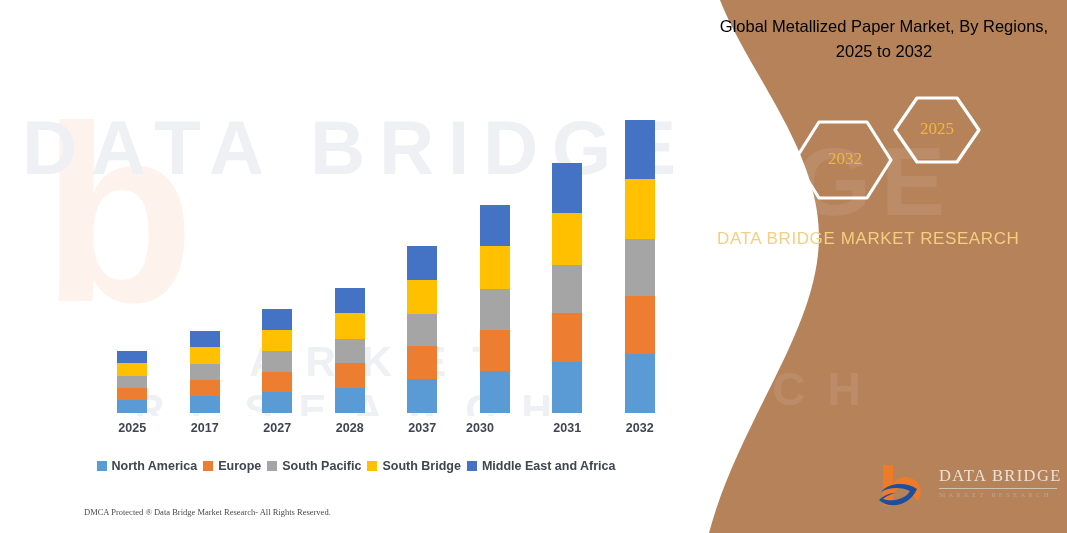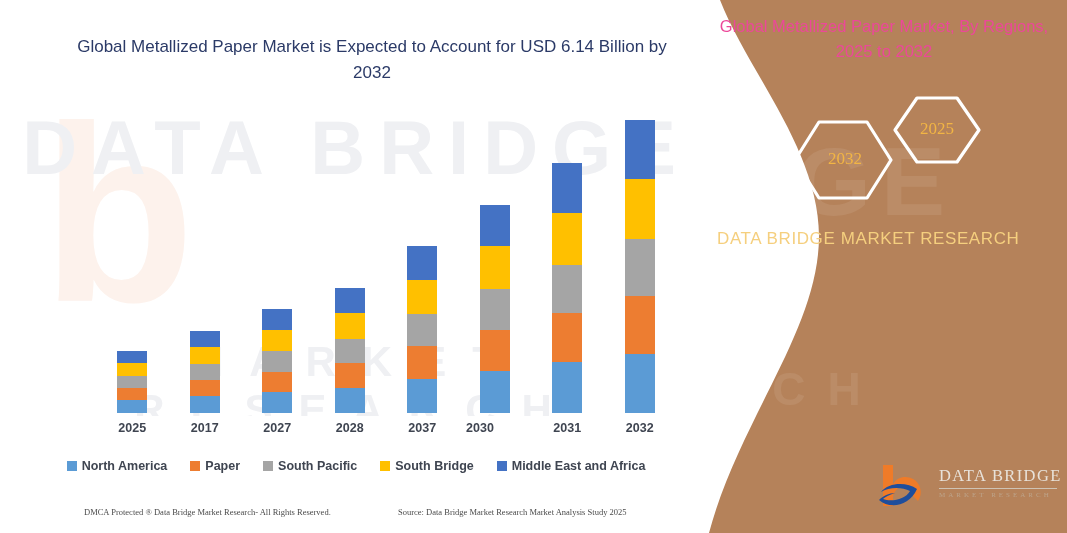--- a/index.html
+++ b/index.html
@@ -14,21 +14,21 @@
   
   .right-panel{
     position:absolute;top:0;right:0;width:380px;height:533px;
     overflow:hidden;
   }
   .right-panel svg{position:absolute;top:0;left:0;}
   .panel-content{position:absolute;top:0;left:0;width:380px;height:533px;}
 
   .panel-title{
     position:absolute;left:32px;top:14px;width:330px;
-    text-align:center;color:#ec4899;font-size:16.5px;line-height:25px;
+    text-align:center;color:#000000;font-size:16.5px;line-height:25px;
     font-family:"Liberation Sans", sans-serif;
   }
   .hex-wrap{position:absolute;left:100px;top:92px;width:230px;height:115px;}
   .hex-label{
     position:absolute;color:#f2b544;font-size:17px;
     font-family:"Liberation Serif", serif;
   }
   .brand-name{
     position:absolute;left:30px;top:225px;width:330px;
     color:#f5cf7e;font-size:17px;line-height:27px;letter-spacing:.6px;
@@ -78,21 +78,21 @@
 
   .xaxis{position:absolute;left:96px;top:421px;width:580px;height:22px;}
   .xtick{
     position:absolute;width:72px;text-align:center;
     color:#3f4551;font-size:12.5px;font-weight:bold;
     font-family:"Liberation Sans", sans-serif;
   }
 
   .legend{
     position:absolute;left:0;top:454px;width:712px;height:24px;
-    display:flex;justify-content:center;align-items:center;gap:23px;
+    display:flex;justify-content:center;align-items:center;gap:6px;
   }
   .legend-item{display:flex;align-items:center;gap:5px;}
   .legend-swatch{width:10px;height:10px;display:inline-block;}
   .legend-label{
     color:#3f4551;font-size:12.5px;font-weight:bold;
     font-family:"Liberation Sans", sans-serif;white-space:nowrap;
   }
 
   .footer{position:absolute;left:0;top:505px;width:712px;height:22px;text-align:center;}
   .footer-left{
@@ -108,21 +108,20 @@
 <body>
 
 <div class="canvas">
 
   <div class="watermark">
     <div class="wm-b">b</div>
     <div class="wm-text wm-top">DATA BRIDGE</div>
     <div class="wm-text wm-bot">MARKET RESEARCH</div>
   </div>
 
-  <div class="chart-title">Global Metallized Paper Market is Expected to Account for USD 6.14 Billion by 2032</div>
 
   <div class="plot" id="plot">
       <div class="bar-col" style="left: 21.25px;">
         <div class="seg" style="background: rgb(91, 155, 213); height: 12.8844px;"></div>
         <div class="seg" style="background: rgb(237, 125, 49); height: 12.4072px;"></div>
         <div class="seg" style="background: rgb(165, 165, 165); height: 11.93px;"></div>
         <div class="seg" style="background: rgb(255, 192, 0); height: 12.8844px;"></div>
         <div class="seg" style="background: rgb(68, 114, 196); height: 12.4072px;"></div>
       </div>
       <div class="bar-col" style="left: 93.75px;">
@@ -187,39 +186,38 @@
       <div class="xtick" style="left: 507.75px;">2032</div>
     </div>
 
   <div class="legend" id="legend">
       <div class="legend-item">
         <span class="legend-swatch" style="background: rgb(91, 155, 213);"></span>
         <span class="legend-label">North America</span>
       </div>
       <div class="legend-item">
         <span class="legend-swatch" style="background: rgb(237, 125, 49);"></span>
-        <span class="legend-label">Paper</span>
+        <span class="legend-label">Europe</span>
       </div>
       <div class="legend-item">
         <span class="legend-swatch" style="background: rgb(165, 165, 165);"></span>
         <span class="legend-label">South Pacific</span>
       </div>
       <div class="legend-item">
         <span class="legend-swatch" style="background: rgb(255, 192, 0);"></span>
         <span class="legend-label">South Bridge</span>
       </div>
       <div class="legend-item">
         <span class="legend-swatch" style="background: rgb(68, 114, 196);"></span>
         <span class="legend-label">Middle East and Africa</span>
       </div>
     </div>
 
   <div class="footer">
     <div class="footer-left">DMCA Protected ® Data Bridge Market Research-  All Rights Reserved.</div>
-    <div class="footer-right">Source: Data Bridge Market Research  Market Analysis Study 2025</div>
   </div>
 
   <div class="right-panel">
     <svg width="380" height="533" viewBox="0 0 380 533">
       <path d="M33,0 C60,70 132,150 132,236 C132,330 52,420 22,533 L380,533 L380,0 Z" fill="#b5825a"></path>
       <g opacity="0.08" fill="#ffffff">
         <text x="30" y="215" font-family="Liberation Sans, sans-serif" font-size="96" font-weight="bold" letter-spacing="10">DGE</text>
         <text x="30" y="405" font-family="Liberation Sans, sans-serif" font-size="46" font-weight="bold" letter-spacing="22">RCH</text>
       </g>
     </svg>

